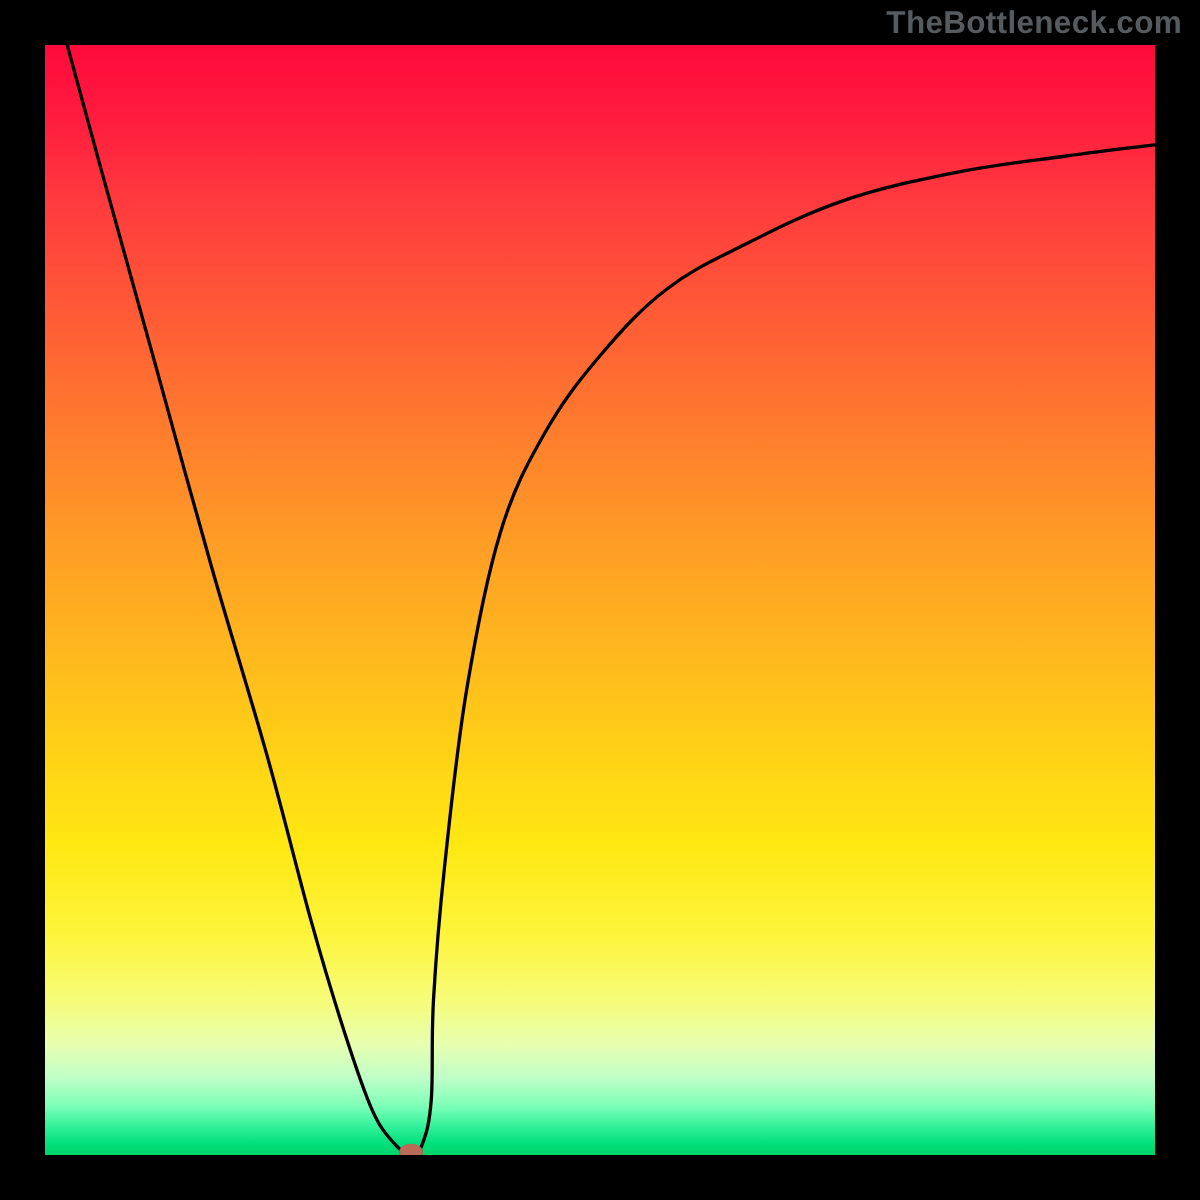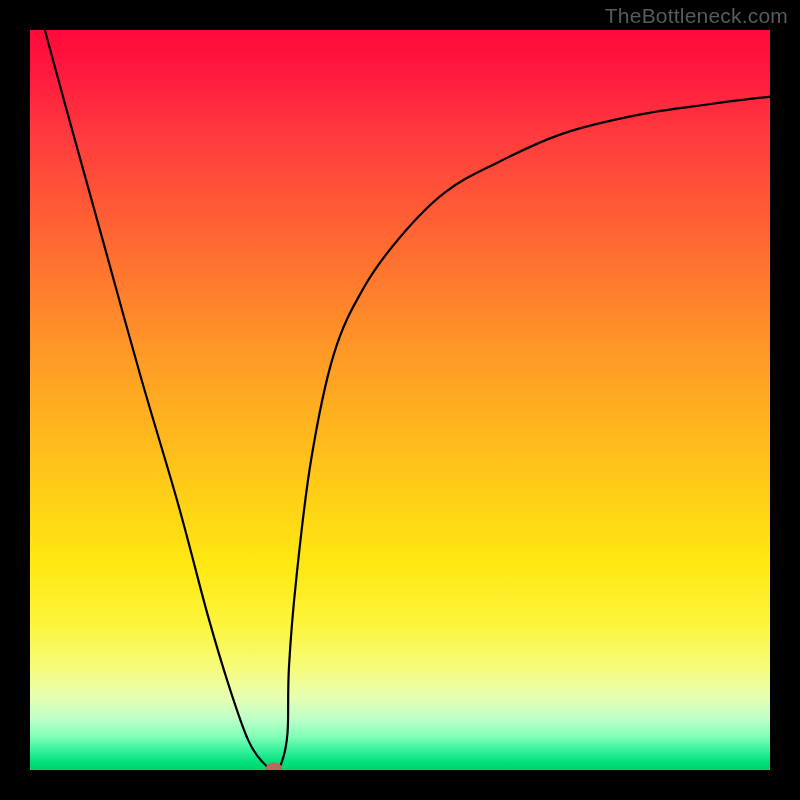--- a/index.html
+++ b/index.html
@@ -16,21 +16,21 @@
     width: 800px;
     height: 800px;
     background: #000;
   }
   .watermark {
     position: absolute;
     top: 4px;
     right: 12px;
     color: #555b5f;
     font-size: 21px;
-    font-weight: 400;
+    font-weight: 700;
     letter-spacing: 0.2px;
     z-index: 5;
   }
   .plot-area {
     position: absolute;
     left: 30px;
     top: 30px;
     width: 740px;
     height: 740px;
     overflow: hidden;

